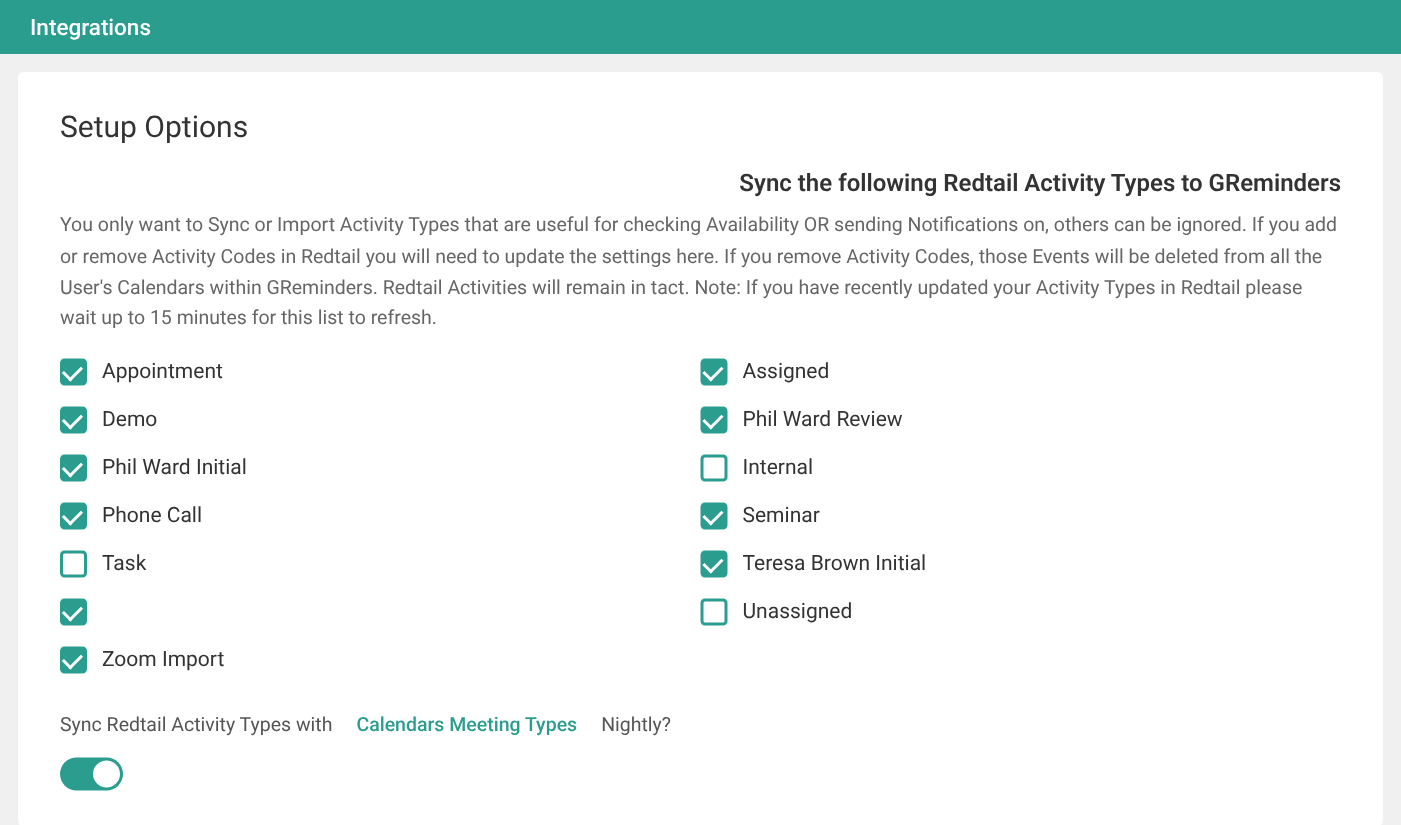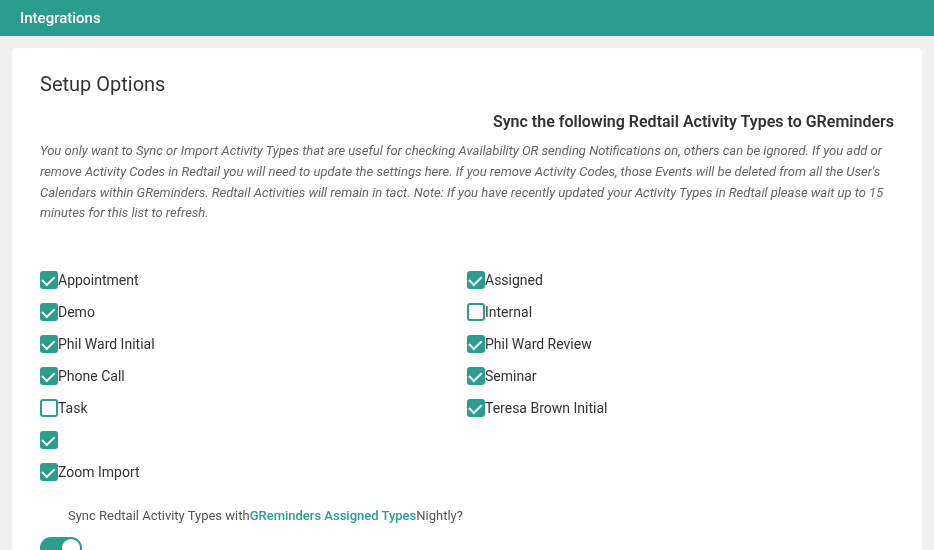--- a/index.html
+++ b/index.html
@@ -46,35 +46,35 @@
       font-weight: 600;
       color: #333;
       margin-bottom: 10px;
       text-align: right;
     }
 
     .description {
       font-size: 13px;
       color: #666;
       line-height: 1.6;
-      margin-bottom: 40px;
-      font-style: italic;
+      margin-bottom: 8px;
     }
 
     .checkboxes-grid {
       display: grid;
       grid-template-columns: 1fr 1fr;
       gap: 0;
       margin-bottom: 20px;
     }
 
     .checkbox-item {
       display: flex;
       align-items: center;
       padding: 7px 0;
+      gap: 10px;
     }
 
     .checkbox-item label {
       font-size: 14px;
       color: #333;
       cursor: pointer;
       user-select: none;
     }
 
     
@@ -105,25 +105,24 @@
       display: block;
     }
 
     .cb.unchecked {
       background: white;
     }
 
     .sync-row {
       display: flex;
       align-items: center;
-      gap: 0;
+      gap: 16px;
       font-size: 13px;
       color: #555;
       margin-top: 12px;
-      margin-left: 28px;
     }
 
     .sync-link {
       color: #2a9d8f;
       text-decoration: none;
       font-weight: 500;
     }
 
     
     .toggle-wrapper {
@@ -198,41 +197,45 @@
       <label>Zoom Import</label>
     </div>
       </div>
 
     <div id="right-col">
         <div class="checkbox-item">
       <div class="cb checked"></div>
       <label>Assigned</label>
     </div>
         <div class="checkbox-item">
+      <div class="cb checked"></div>
+      <label>Phil Ward Review</label>
+    </div>
+        <div class="checkbox-item">
       <div class="cb unchecked"></div>
       <label>Internal</label>
     </div>
         <div class="checkbox-item">
       <div class="cb checked"></div>
-      <label>Phil Ward Review</label>
-    </div>
-        <div class="checkbox-item">
-      <div class="cb checked"></div>
       <label>Seminar</label>
     </div>
         <div class="checkbox-item">
       <div class="cb checked"></div>
       <label>Teresa Brown Initial</label>
+    </div>
+        <div class="checkbox-item">
+      <div class="cb unchecked"></div>
+      <label>Unassigned</label>
     </div>
       </div>
   </div>
 
   <div class="sync-row">
     <span>Sync Redtail Activity Types with</span>
-    <a class="sync-link" href="#">GReminders Assigned Types</a>
+    <a class="sync-link" href="#">Calendars Meeting Types</a>
     <span>Nightly?</span>
   </div>
 
   <div class="toggle-wrapper">
     <div class="toggle">
       <div class="toggle-knob"></div>
     </div>
   </div>
 
 </div>

